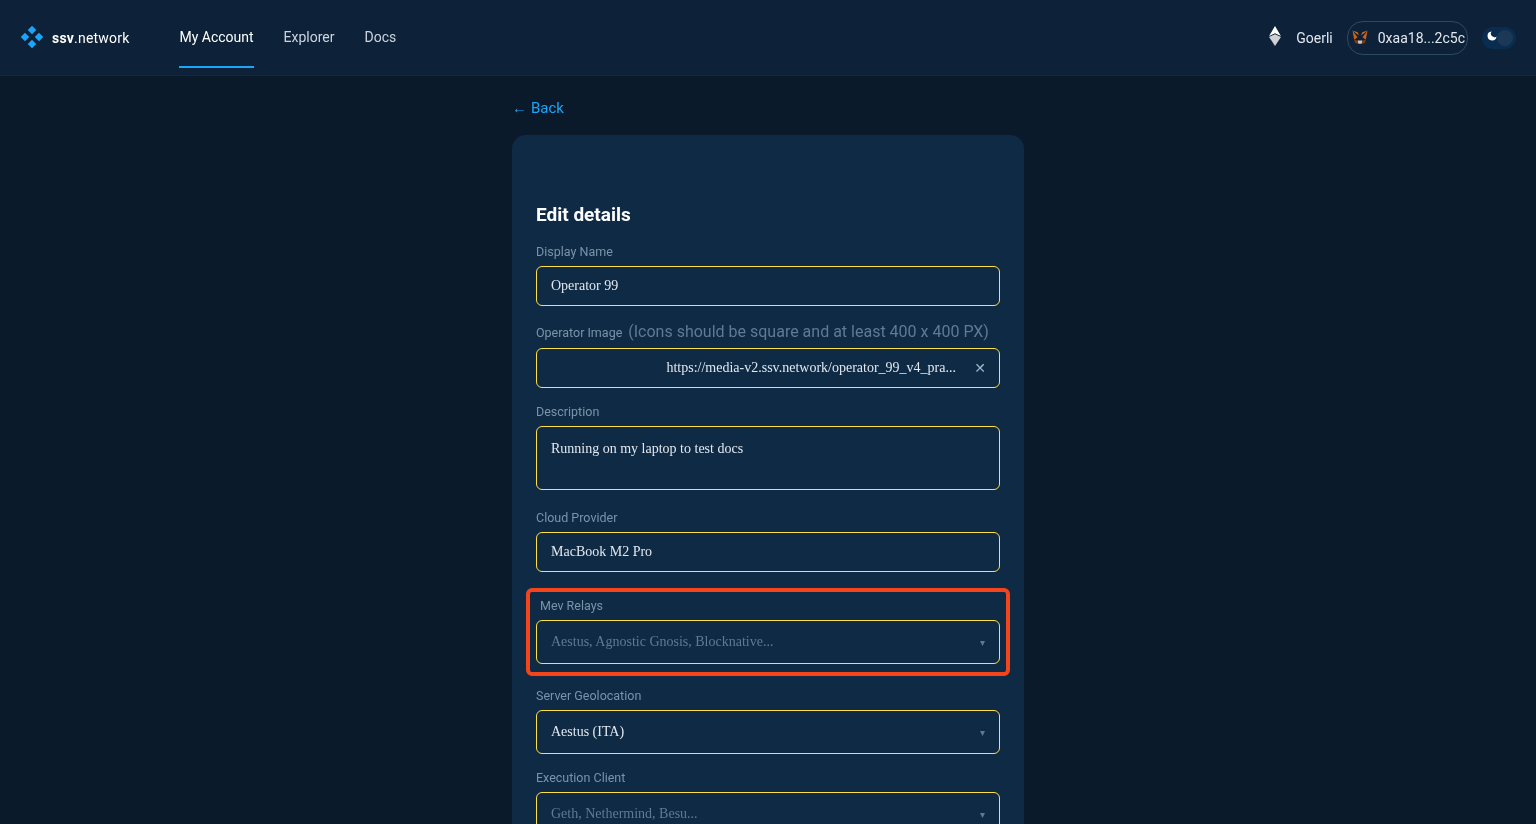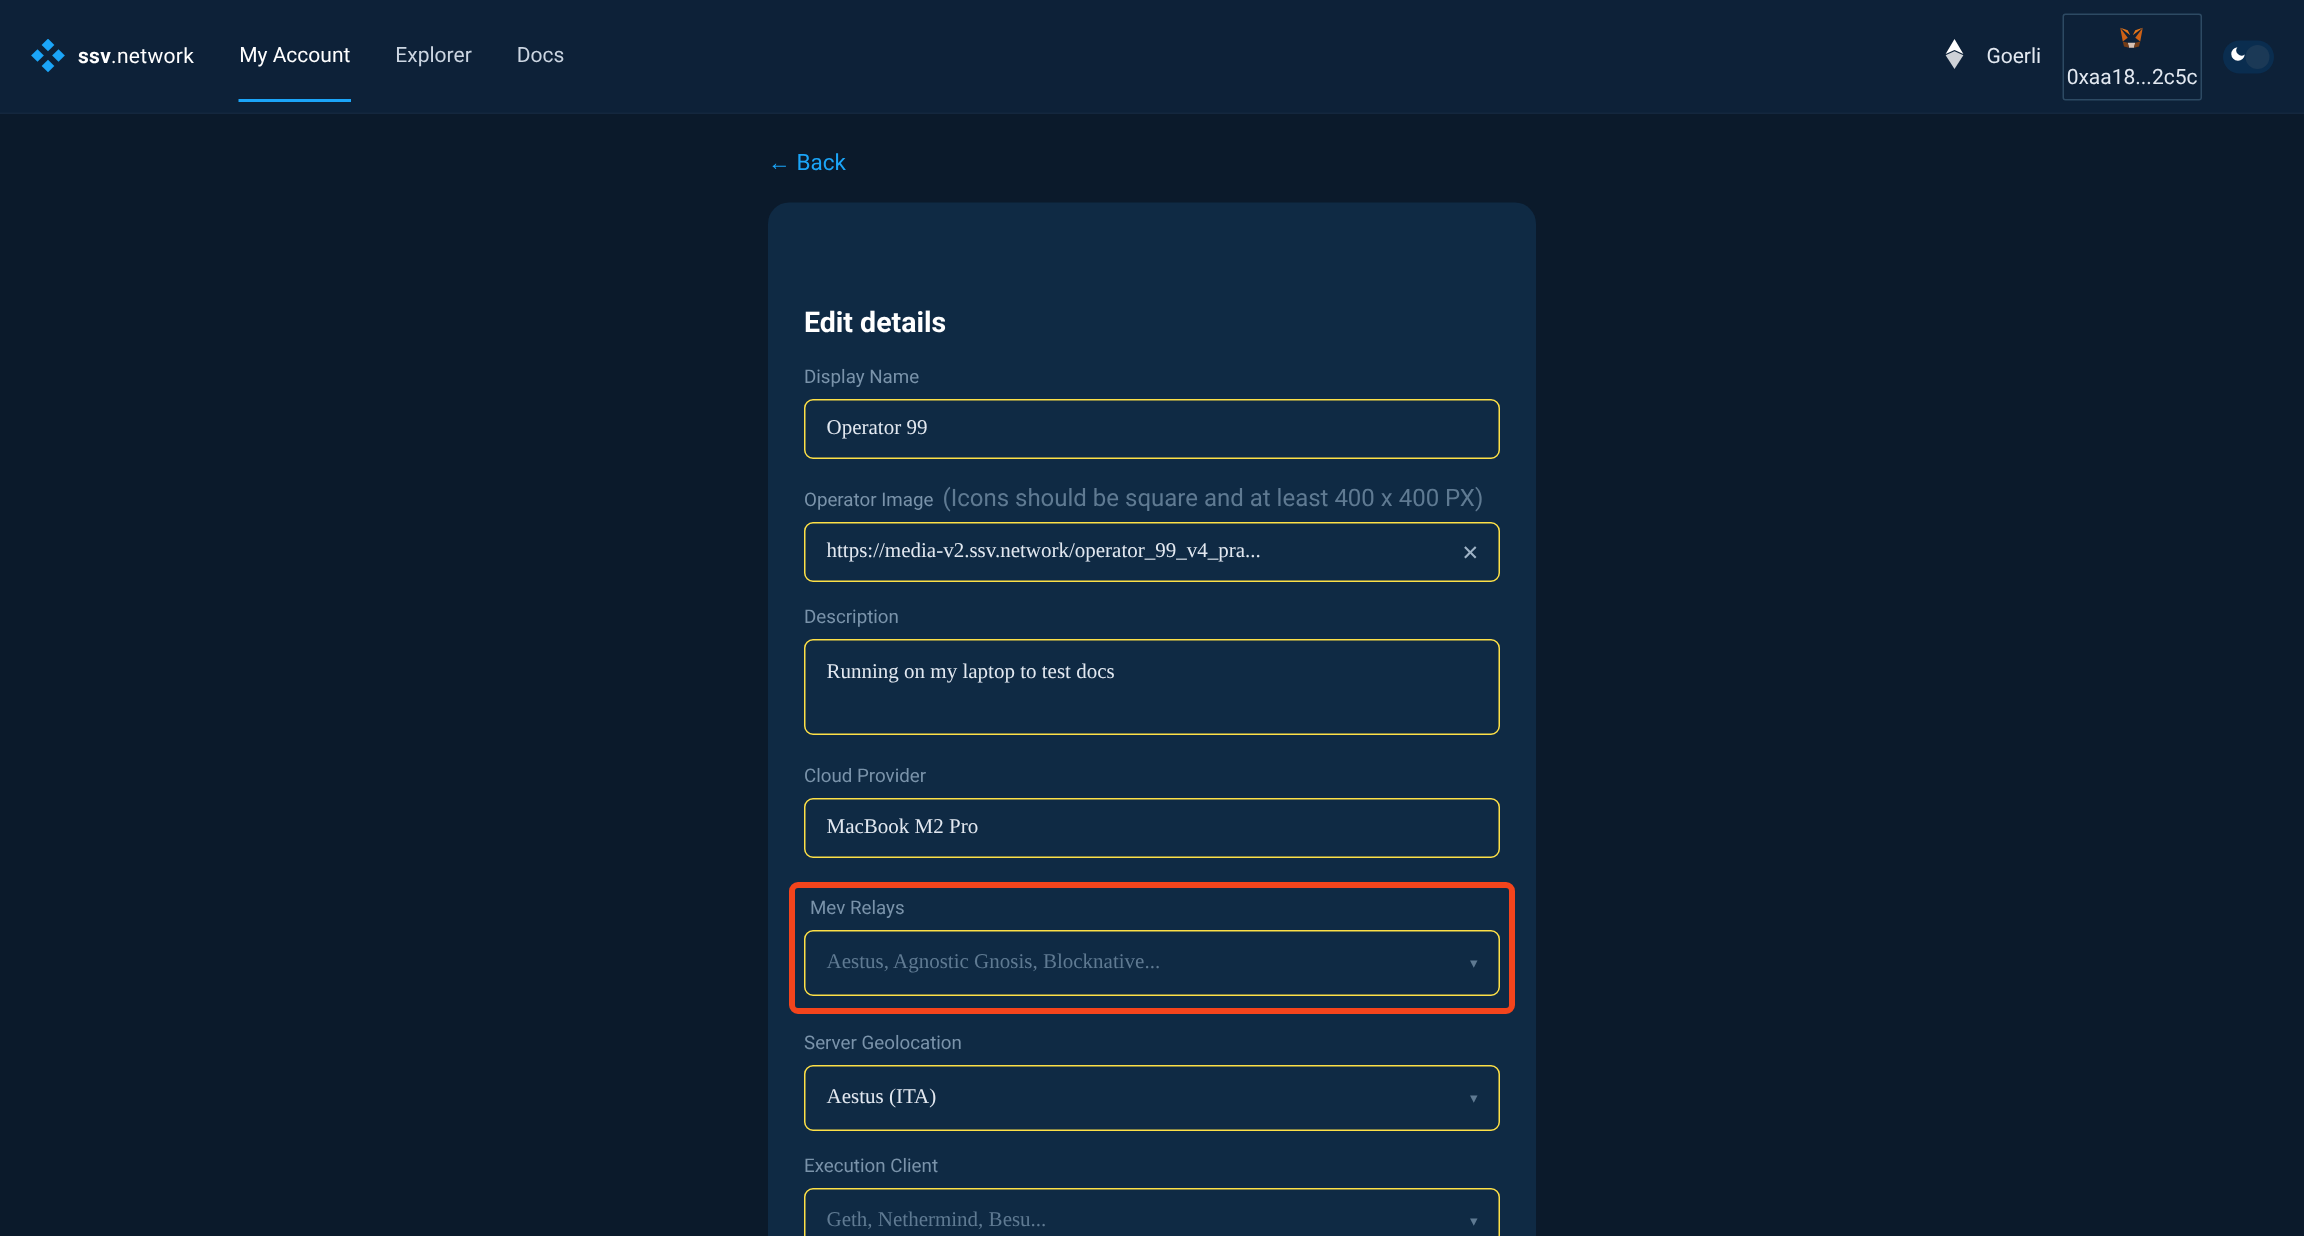--- a/index.html
+++ b/index.html
@@ -35,38 +35,38 @@
   .nav-item {
     font-size: 14px;
     color: #cbd5e1;
     cursor: pointer;
     padding: 22px 0 21px 0;
     border-bottom: 2px solid transparent;
   }
   .nav-item.active {
     color: #fff;
     border-bottom-color: #1ba5f8;
+    margin-left: 20px;
   }
   .header-right {
     margin-left: auto;
     display: flex;
     align-items: center;
     gap: 14px;
   }
   .eth-icon { color: #fff; }
   .network-name { font-size: 14px; color: #e2e8f0; }
   .wallet {
     display: flex;
     align-items: center;
     gap: 8px;
     border: 1px solid #2d4a63;
-    border-radius: 2px;
+    border-radius: 16px;
     padding: 6px 2px;
     cursor: pointer;
-    flex-direction: column;
   }
   .wallet-icon {
     width: 20px; height: 20px;
     display:flex; align-items:center; justify-content:center;
   }
   .wallet-addr { font-size: 14px; color: #e2e8f0; }
   .dark-toggle {
     width: 34px; height: 22px;
     background: #0a2d4f;
     border-radius: 11px;
@@ -165,21 +165,21 @@
   .select .value { color: #e2e8f0; }
   .chevron { color:#5f7a92; font-size:10px; }
   .highlighted-field {
     border: 4px solid #f4441c;
     border-radius: 6px;
     padding: 6px 6px 8px 6px;
     margin-left:-10px; margin-right:-10px;
     margin-bottom:12px;
   }
   .highlighted-field .field-label { margin-left:4px; }
-  .input.trunc { white-space: nowrap; overflow: hidden; text-overflow: ellipsis; padding-right:25px;}
+  .input.trunc { white-space: nowrap; overflow: hidden; text-overflow: ellipsis; padding-right:43px;text-align:right;}
 </style>
 </head>
 <body>
 
 <div class="header">
   <div class="logo-wrap">
     <span class="logo-icon">
       <svg viewBox="0 0 24 24" width="24" height="24">
         <g fill="#1ba5f8">
           <rect x="9" y="1" width="6" height="6" transform="rotate(45 12 4)"></rect>

